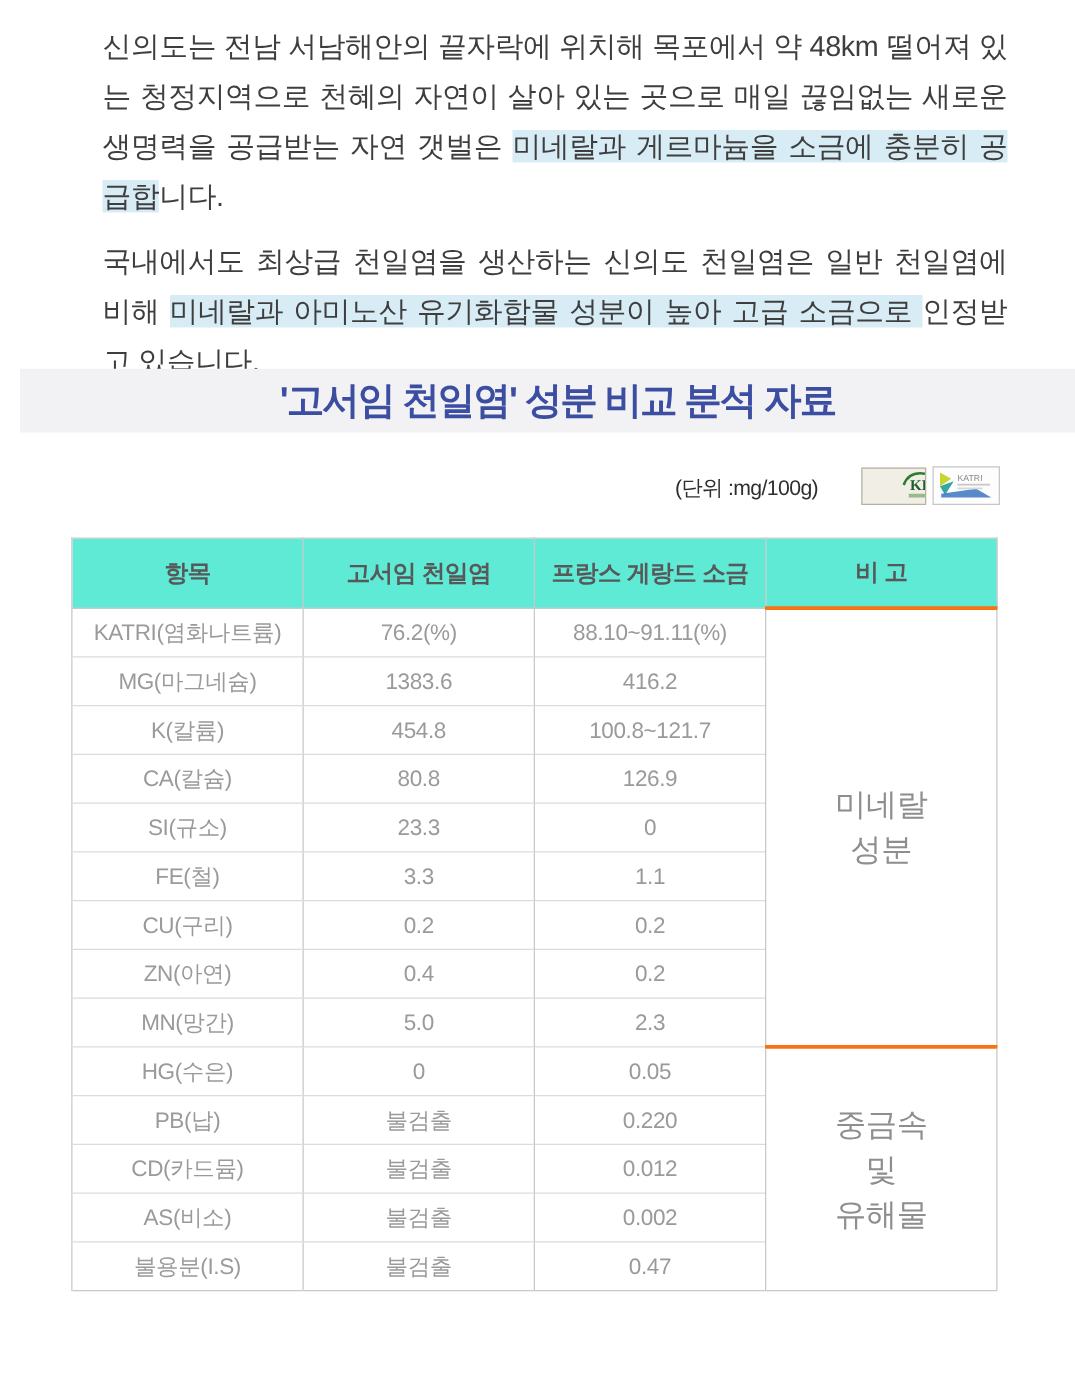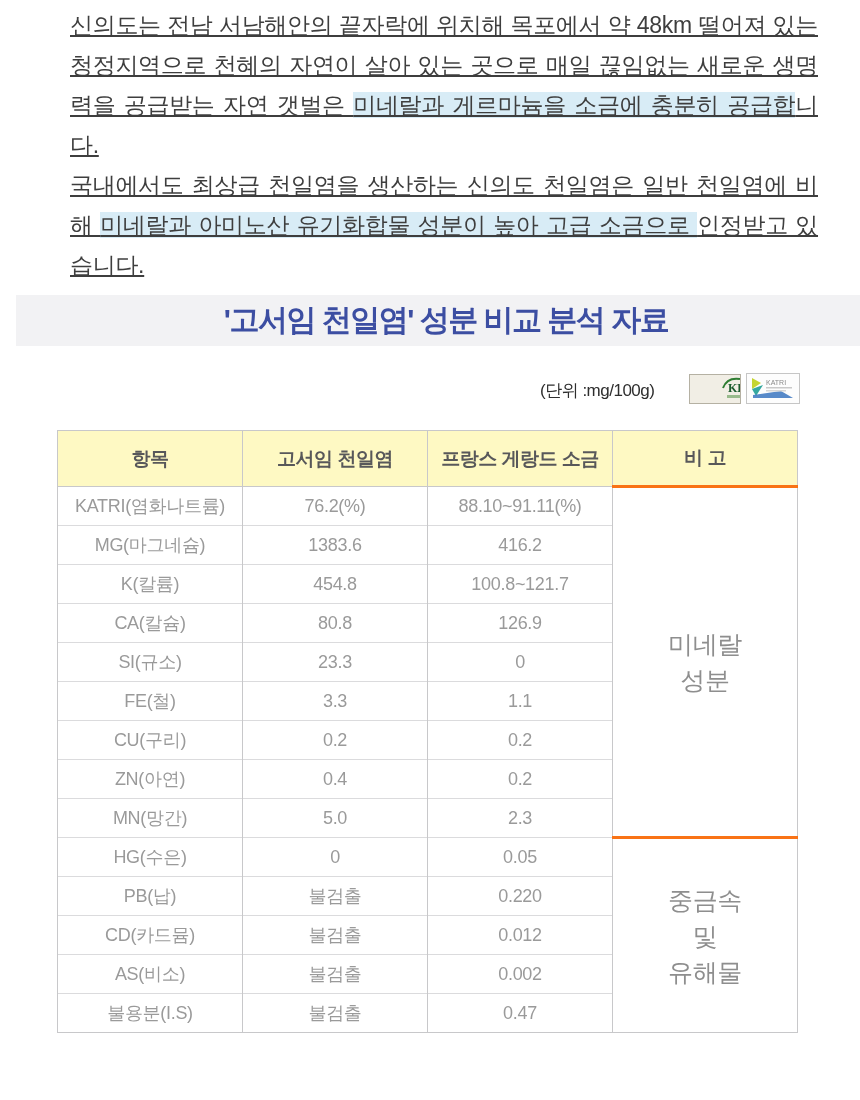--- a/index.html
+++ b/index.html
@@ -11,21 +11,21 @@
     overflow:hidden;
   }
 
   
   .intro {
     position:absolute; top:5px; left:70px; width:748px;
     font-size:23px; line-height:40px; color:#3e3e3e;
     text-align:justify; letter-spacing:-0.3px;
     word-break:normal;
   }
-  .intro p { margin:0;text-decoration:underline; }
+  .intro p { margin:12px; }
   .hl { background:#d8ecf6; }
 
   
   .title-band {
     position:absolute; top:295px; left:16px; width:860px; height:51px;
     background:#f2f2f4;
     display:flex; align-items:center; justify-content:center;
   }
   .title-band h1 {
     margin:0; font-size:30px; font-weight:800;
@@ -48,21 +48,21 @@
   }
 
   
   table.cmp {
     position:absolute; top:430px; left:57px; width:740px;
     border-collapse:collapse; table-layout:fixed;
     border:1px solid #c8c8ca;
   }
   table.cmp col { width:185px; }
   table.cmp th {
-    height:52px; background:#fef9c3; color:#58585a;
+    height:52px; background:#5eead4; color:#58585a;
     font-size:19px; font-weight:600; letter-spacing:-0.5px;
     border:1px solid #c8c8ca;
   }
   table.cmp td {
     height:36px; text-align:center; vertical-align:middle;
     font-size:18px; color:#9a9a9a; letter-spacing:-0.3px;
     border-left:1px solid #c8c8ca; border-right:1px solid #c8c8ca;
     border-top:1px solid #dbdbdd;
   }
   table.cmp td.remark {

